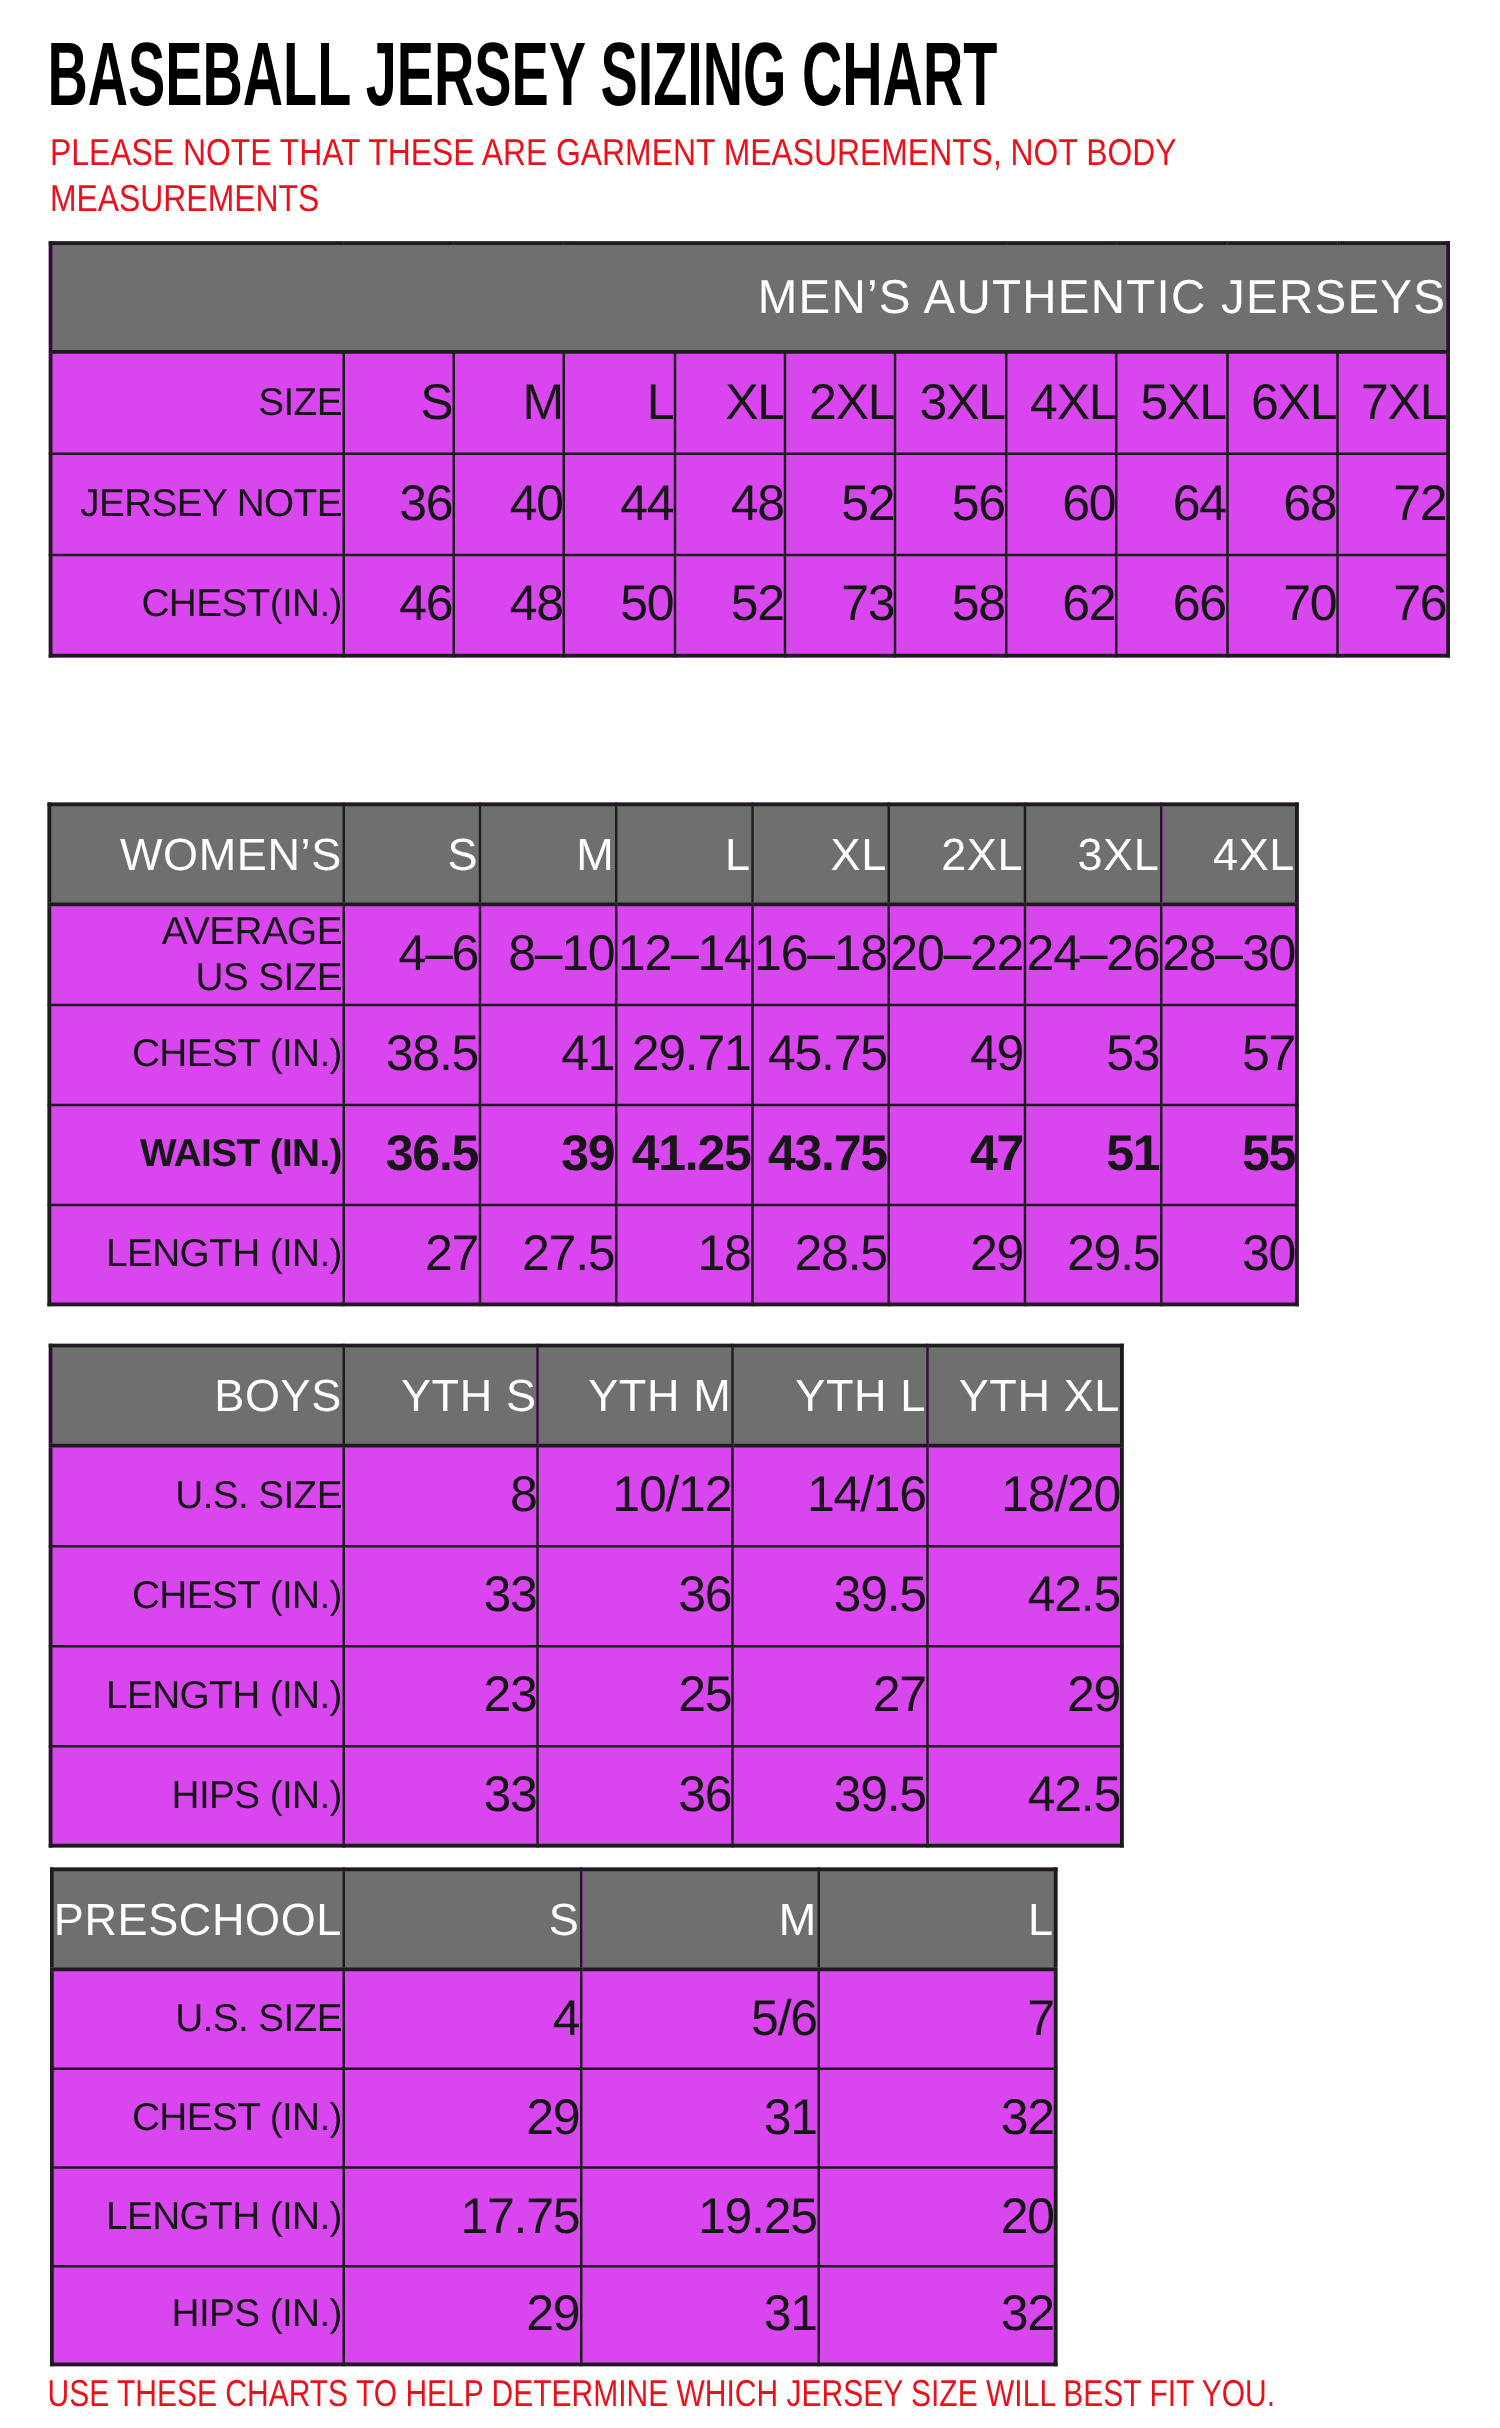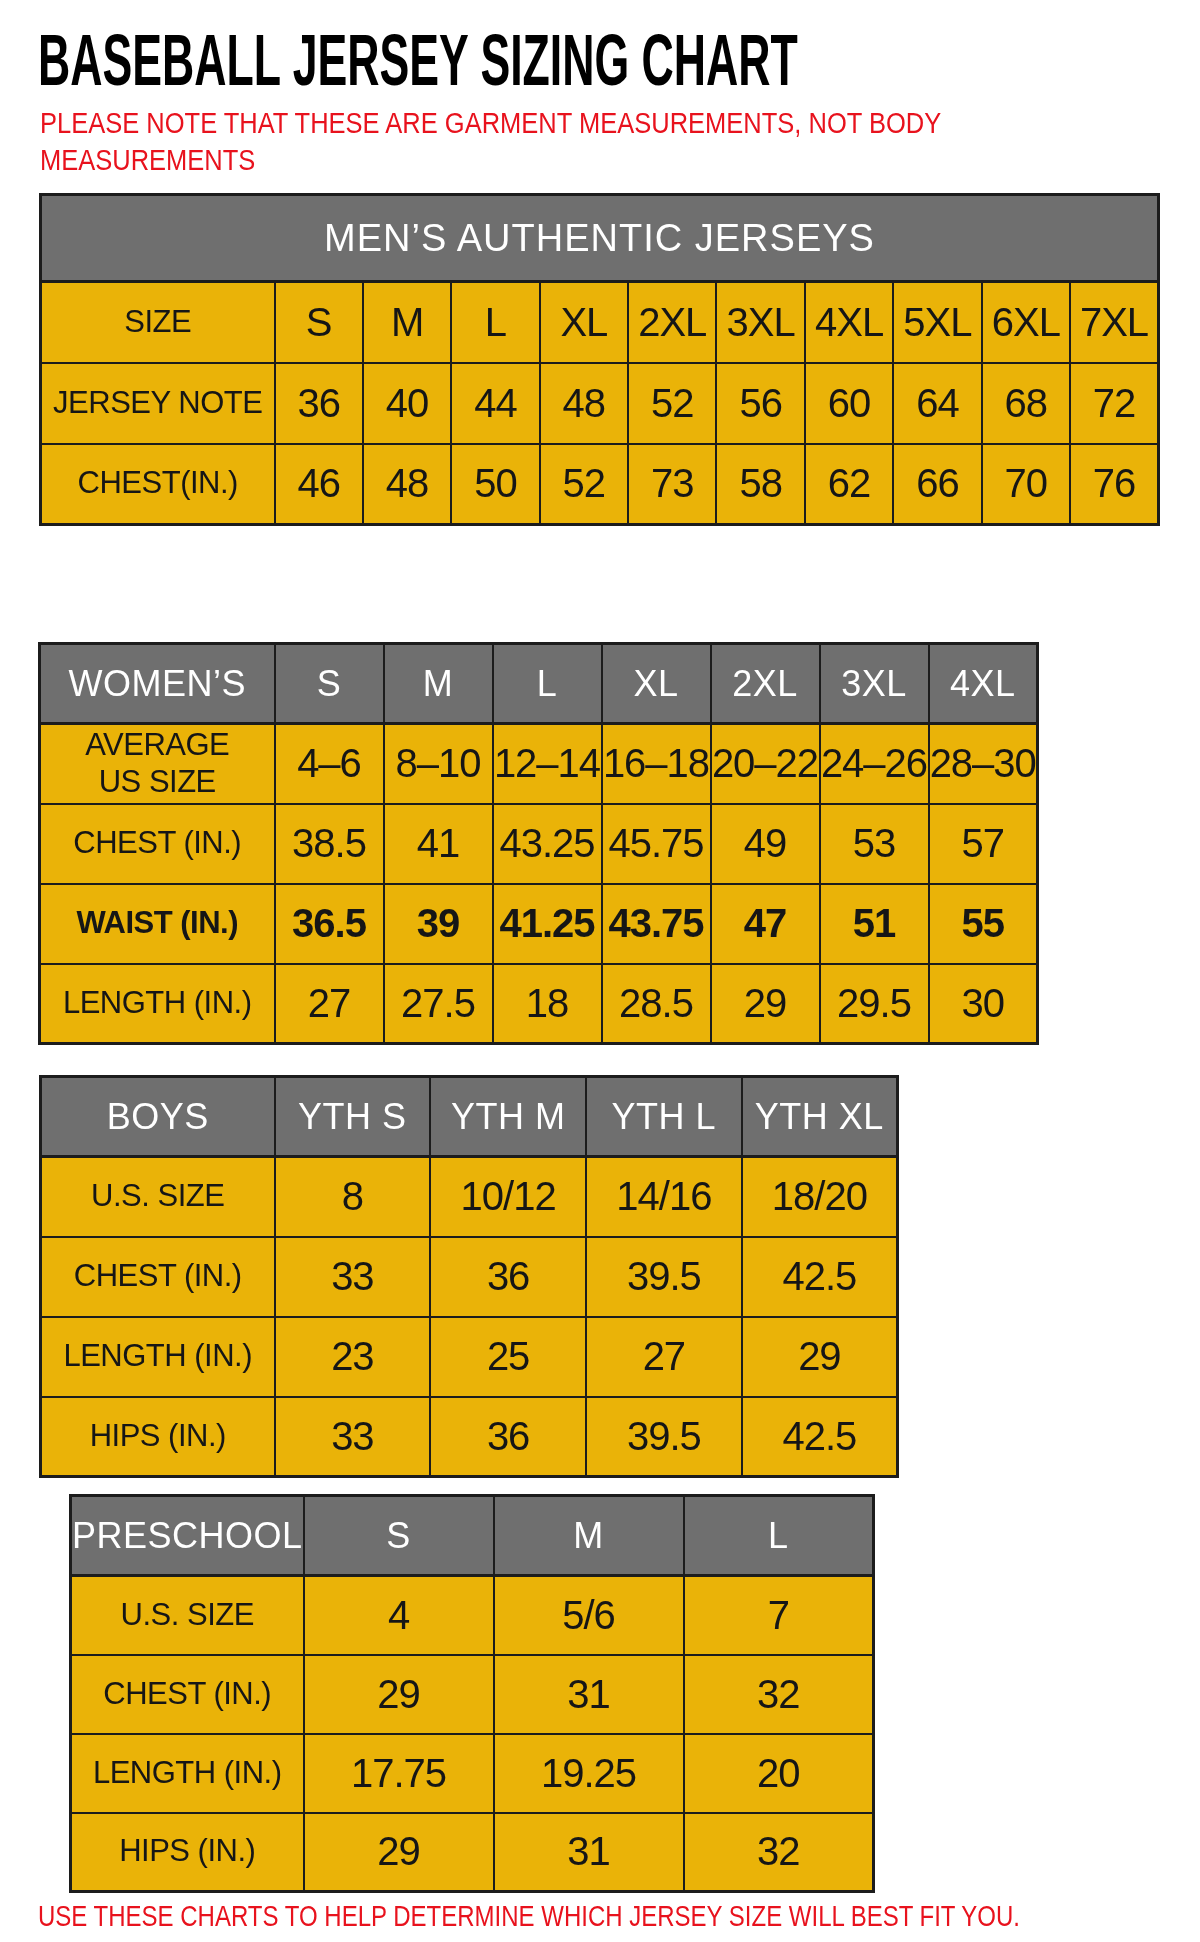--- a/index.html
+++ b/index.html
@@ -50,23 +50,23 @@
     font-size:30px;
     line-height:34px;
     transform:scaleX(0.80);
     transform-origin:left top;
     white-space:nowrap;
   }
   table.sizing-table{
     position:absolute;
     border-collapse:collapse;
     table-layout:fixed;
-    background:#eab308;
+    background:#d946ef;
     color:var(--ink);
-    text-align:center;
+    text-align:right;
     border:3px solid var(--border);
   }
   table.sizing-table th,
   table.sizing-table td{
     border:2px solid var(--border);
     padding:0;
     vertical-align:middle;
     overflow:hidden;
   }
   table.sizing-table thead th{
@@ -198,21 +198,21 @@
           <td class="val">12–14</td>
           <td class="val">16–18</td>
           <td class="val">20–22</td>
           <td class="val">24–26</td>
           <td class="val">28–30</td>
         </tr>
         <tr style="height: 80px;">
           <td class="row-label">CHEST (IN.)</td>
           <td class="val">38.5</td>
           <td class="val">41</td>
-          <td class="val">43.25</td>
+          <td class="val">29.71</td>
           <td class="val">45.75</td>
           <td class="val">49</td>
           <td class="val">53</td>
           <td class="val">57</td>
         </tr>
         <tr style="height: 80px; font-weight: bold;">
           <td class="row-label">WAIST (IN.)</td>
           <td class="val">36.5</td>
           <td class="val">39</td>
           <td class="val">41.25</td>
@@ -276,21 +276,21 @@
         <tr style="height: 80px;">
           <td class="row-label">HIPS (IN.)</td>
           <td class="val">33</td>
           <td class="val">36</td>
           <td class="val">39.5</td>
           <td class="val">42.5</td>
         </tr>
       </tbody>
     </table>
 
-  <table class="sizing-table" style="left: 40px; top: 1494px; width: 806px; margin-left: 29px;">
+  <table class="sizing-table" style="left: 40px; top: 1494px; width: 806px;">
       <colgroup>
         <col style="width: 233px;">
         <col>
         <col>
         <col>
       </colgroup>
       <thead>
         <tr style="height: 80px;">
           <th>PRESCHOOL</th>
           <th>S</th>

